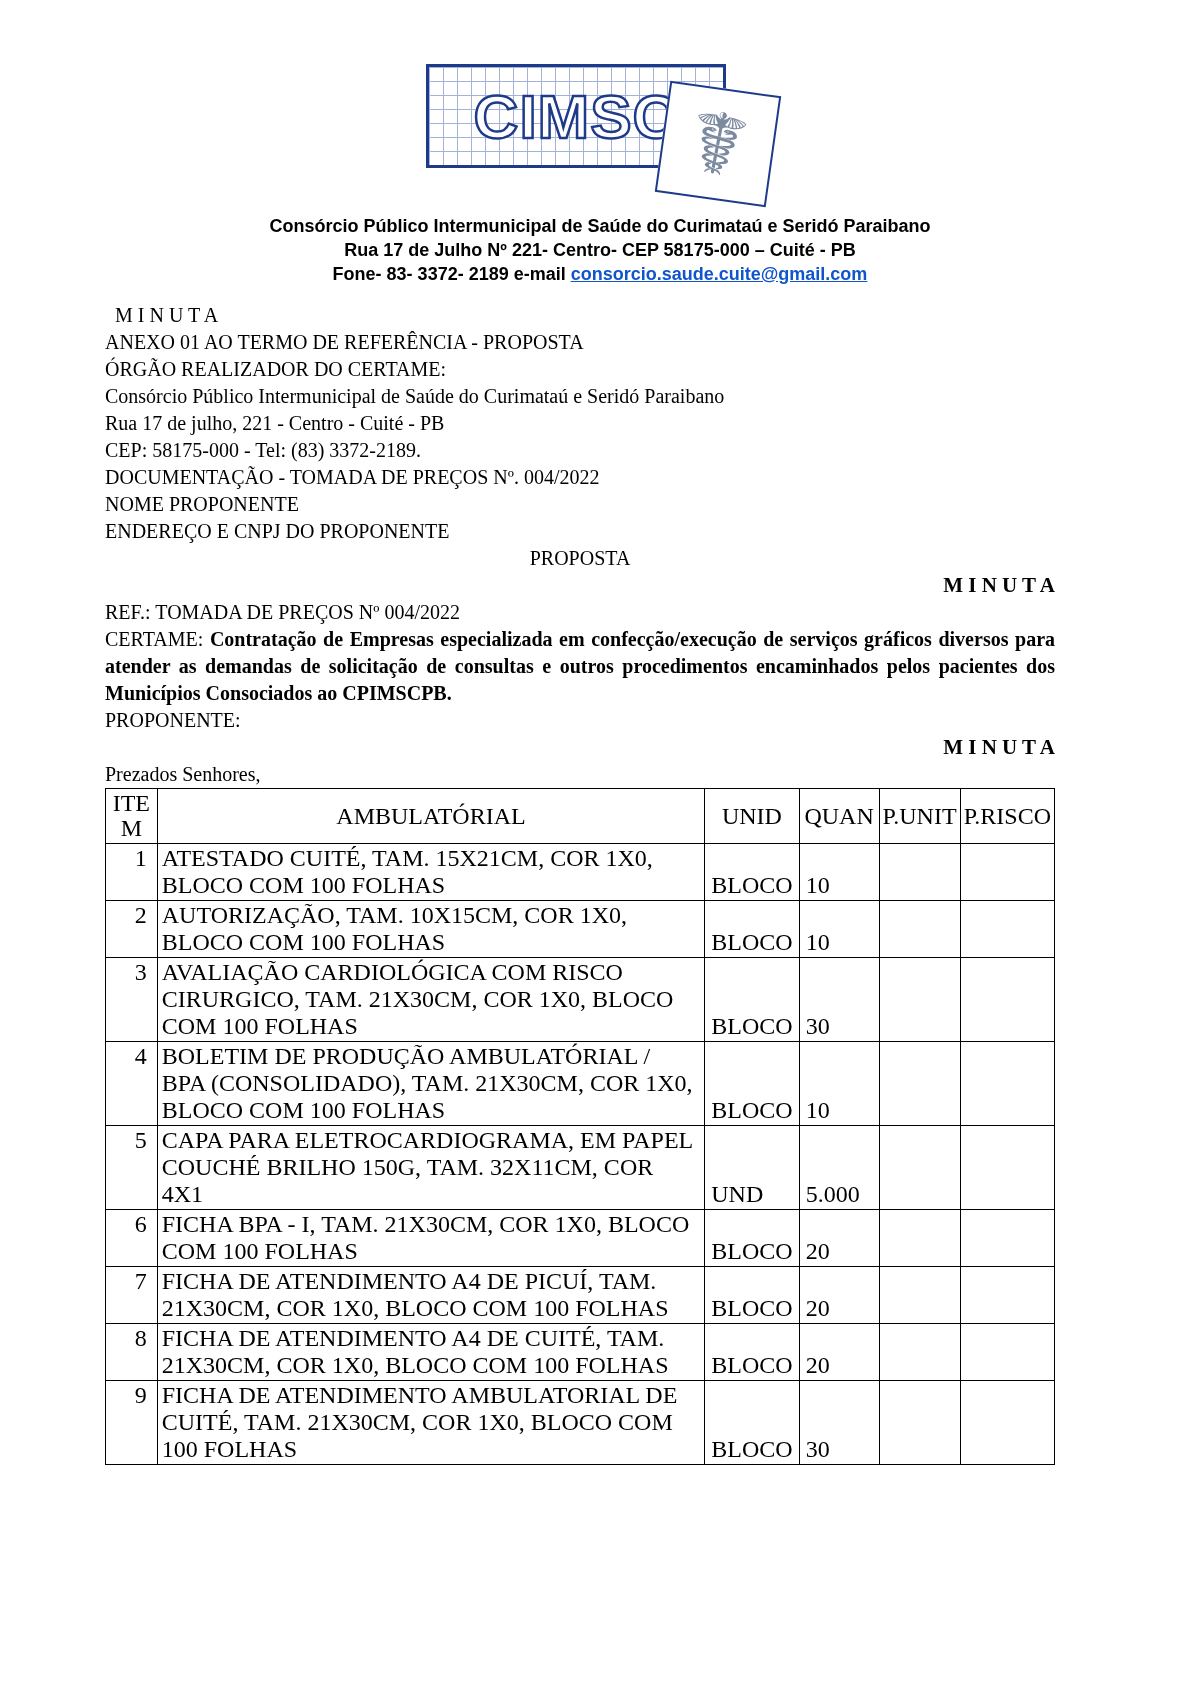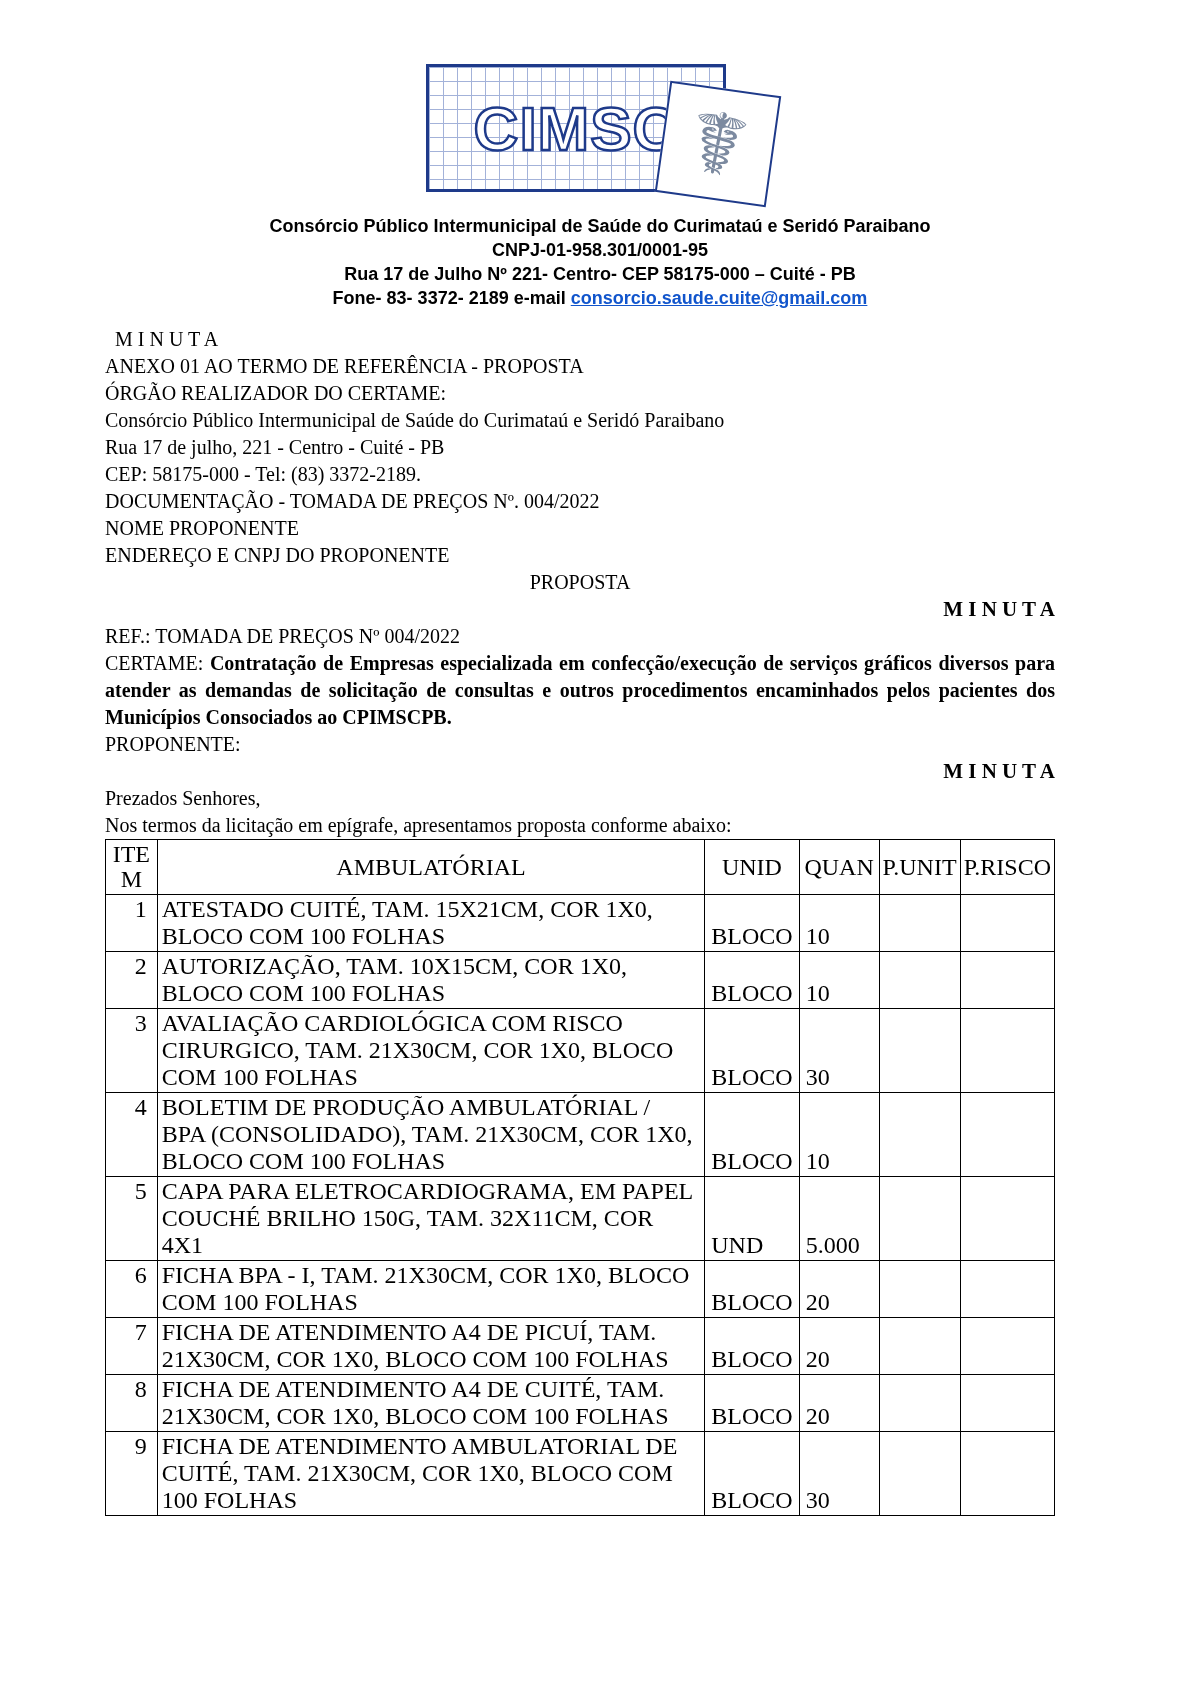--- a/index.html
+++ b/index.html
@@ -14,21 +14,21 @@
   body{
     width:1200px;height:1698px;overflow:hidden;
     font-family:"Liberation Serif", serif;color:#000;
   }
   .page{padding:64px 145px 0 105px;}
 
   
   .head-center{margin-right:-40px;} 
   .logo-wrap{position:relative;width:348px;height:140px;margin:0 auto;}
   .logo-grid{
-    position:absolute;left:0;top:0;width:300px;height:128px;
+    position:absolute;left:0;top:0;width:300px;height:104px;
     border:3px solid var(--logo-blue);
     background-color:#fff;
     background-image:
       linear-gradient(var(--logo-grid) 1px, transparent 1px),
       linear-gradient(90deg, var(--logo-grid) 1px, transparent 1px);
     background-size:14px 14px;
     display:flex;align-items:center;justify-content:center;
   }
   .logo-text{
     font-family:"Liberation Sans", sans-serif;
@@ -92,21 +92,20 @@
       <div class="logo-grid">
         <span class="logo-text">CIMSC</span>
       </div>
       <div class="logo-card">
         <span class="caduceus">☤</span>
       </div>
     </div>
 
     <div class="org-header">
       <div class="org-line">Consórcio Público Intermunicipal de Saúde do  Curimataú e Seridó Paraibano</div>
-      <div class="org-line">CNPJ-01-958.301/0001-95</div>
       <div class="org-line">Rua 17 de Julho Nº 221- Centro- CEP 58175-000 – Cuité - PB</div>
       <div class="org-line"><span>Fone- 83- 3372- 2189 e-mail </span><a href="#" class="email-link">consorcio.saude.cuite@gmail.com</a></div>
     </div>
   </div>
 
   <div class="doc-body">
     <p class="line indent">M I N U T A</p>
     <p class="line">ANEXO 01 AO TERMO DE REFERÊNCIA - PROPOSTA</p>
     <p class="line">ÓRGÃO REALIZADOR DO CERTAME:</p>
     <p class="line">Consórcio Público Intermunicipal de Saúde do Curimataú e Seridó Paraibano</p>
@@ -115,21 +114,20 @@
     <p class="line">DOCUMENTAÇÃO - TOMADA DE PREÇOS Nº. 004/2022</p>
     <p class="line">NOME PROPONENTE</p>
     <p class="line">ENDEREÇO E CNPJ DO PROPONENTE</p>
     <p class="line center">PROPOSTA</p>
     <p class="line right-bold">M I N U T A</p>
     <p class="line">REF.: TOMADA DE PREÇOS Nº 004/2022</p>
     <p class="line objeto"><span>CERTAME: </span><b>Contratação de Empresas especializada em confecção/execução de serviços gráficos diversos para atender as demandas de solicitação de consultas e outros procedimentos encaminhados pelos pacientes dos Municípios Consociados ao CPIMSCPB.</b></p>
     <p class="line">PROPONENTE:</p>
     <p class="line right-bold">M I N U T A</p>
     <p class="line">Prezados Senhores,</p>
-    <p class="line">Nos termos da licitação em epígrafe, apresentamos proposta conforme abaixo:</p>
   </div>
 
   <table class="proposal-table">
     <colgroup>
       <col style="width:52px">
       <col style="width:550px">
       <col style="width:88px">
       <col style="width:80px">
       <col style="width:78px">
       <col>

